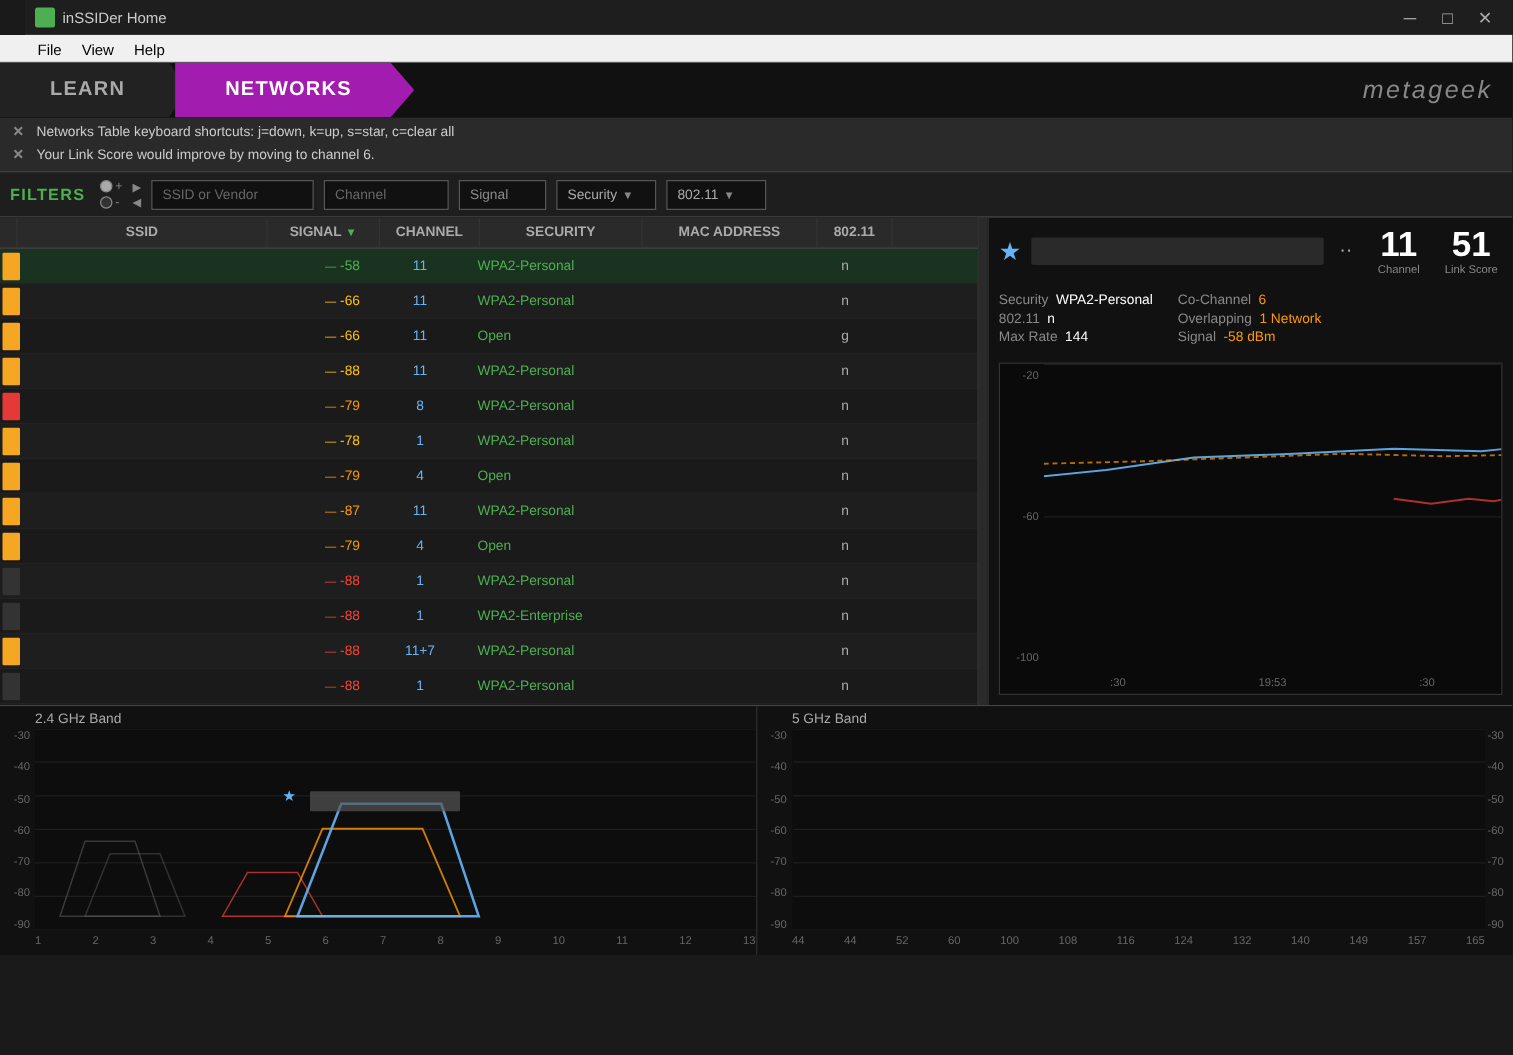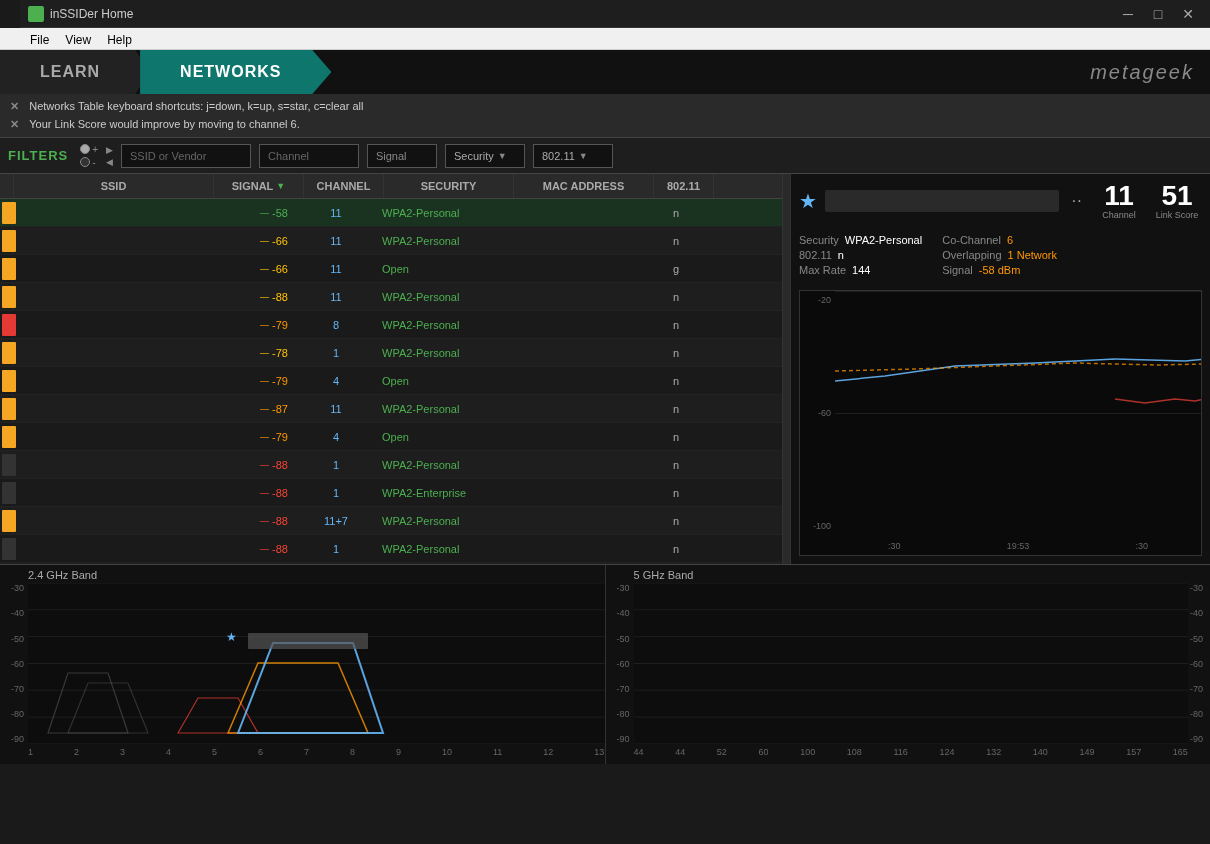--- a/index.html
+++ b/index.html
@@ -13,21 +13,21 @@
     #titlebar-controls span { width: 28px; height: 28px; display: flex; align-items: center; justify-content: center; cursor: pointer; color: #aaa; font-size: 14px; }
 
     
     #menubar { height: 22px; background: #f0f0f0; display: flex; align-items: flex-end; padding: 0 22px; border-bottom: 1px solid #ccc; }
     #menubar span { padding: 2px 8px; font-size: 12px; color: #000; cursor: pointer; }
 
     
     #navtabs { height: 44px; background: #111; display: flex; align-items: stretch; position: relative; }
     .nav-tab { display: flex; align-items: center; justify-content: center; padding: 0 40px; font-size: 16px; font-weight: bold; letter-spacing: 1px; cursor: pointer; position: relative; }
     .nav-tab.learn { background: #222; color: #aaa; clip-path: polygon(0 0, 90% 0, 100% 50%, 90% 100%, 0 100%); padding-right: 50px; }
-    .nav-tab.networks { background: #0f766e; color: #fff; clip-path: polygon(0 0, 90% 0, 100% 50%, 90% 100%, 0 100%); padding-right: 50px; }
+    .nav-tab.networks { background: #a21caf; color: #fff; clip-path: polygon(0 0, 90% 0, 100% 50%, 90% 100%, 0 100%); padding-right: 50px; }
     #metageek-logo { margin-left: auto; padding-right: 16px; color: #aaa; font-size: 18px; letter-spacing: 2px; display: flex; align-items: center; }
 
     
     #infobar { background: #2a2a2a; border-bottom: 1px solid #444; padding: 4px 10px; }
     .info-line { display: flex; align-items: center; gap: 6px; font-size: 11px; color: #ccc; line-height: 1.6; }
     .info-x { color: #888; font-weight: bold; margin-right: 4px; cursor: pointer; }
 
     
     #filters { height: 36px; background: #1e1e1e; display: flex; align-items: center; gap: 8px; padding: 0 8px; border-bottom: 1px solid #444; }
     #filters-label { color: #4caf50; font-weight: bold; font-size: 13px; letter-spacing: 1px; margin-right: 4px; }

